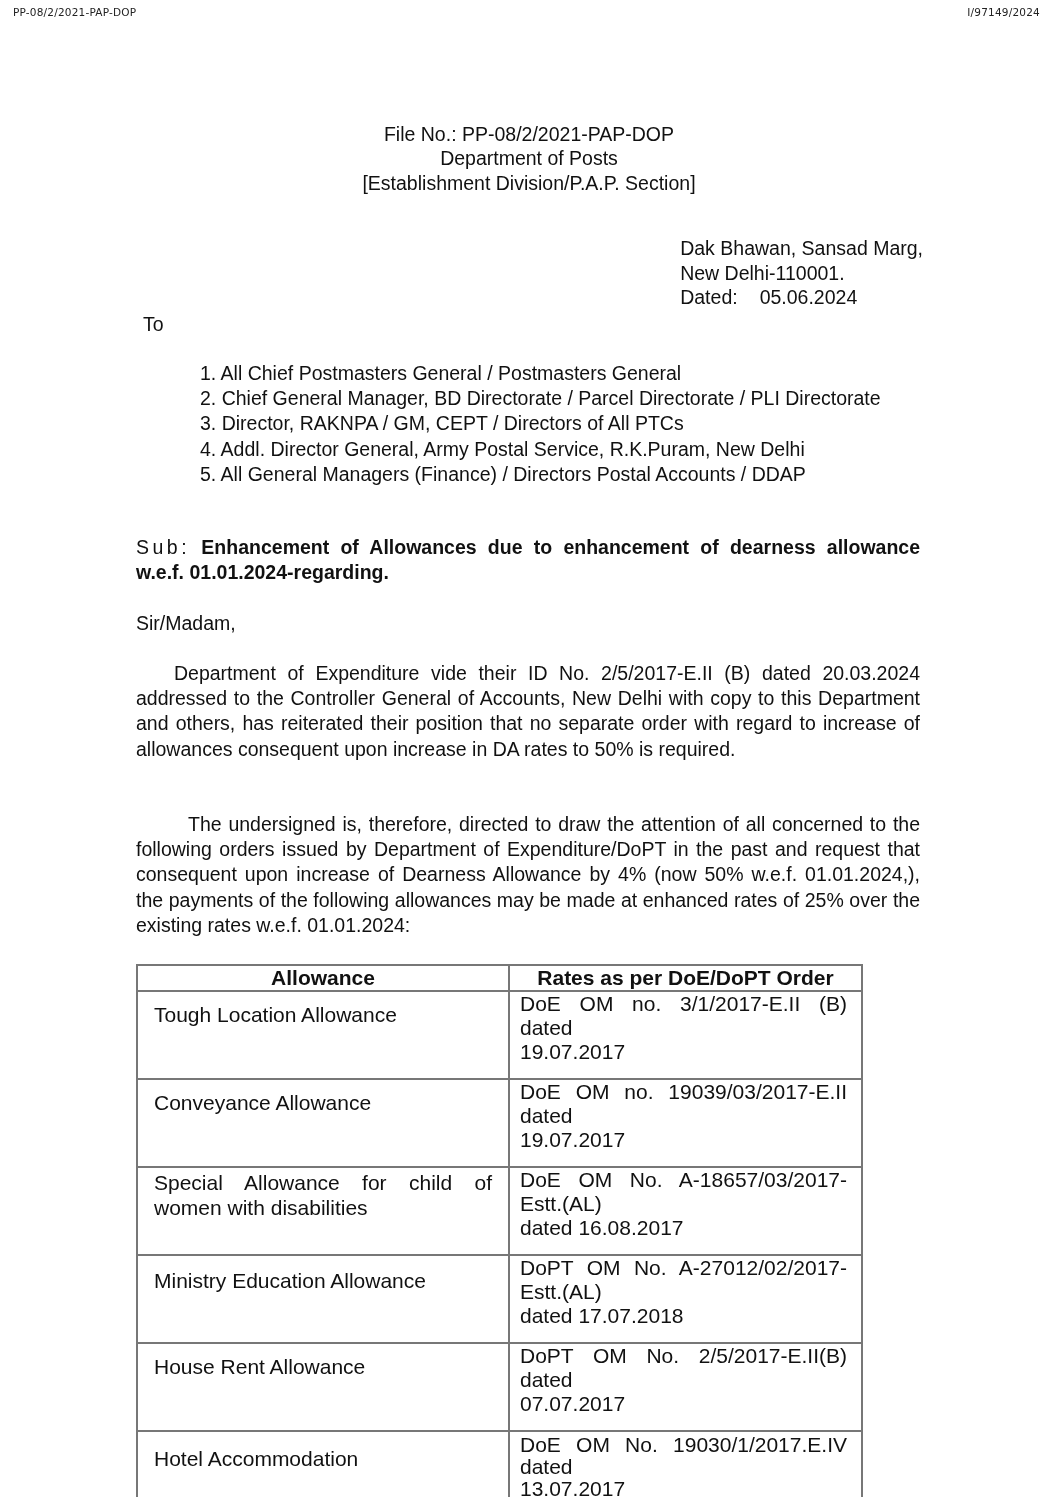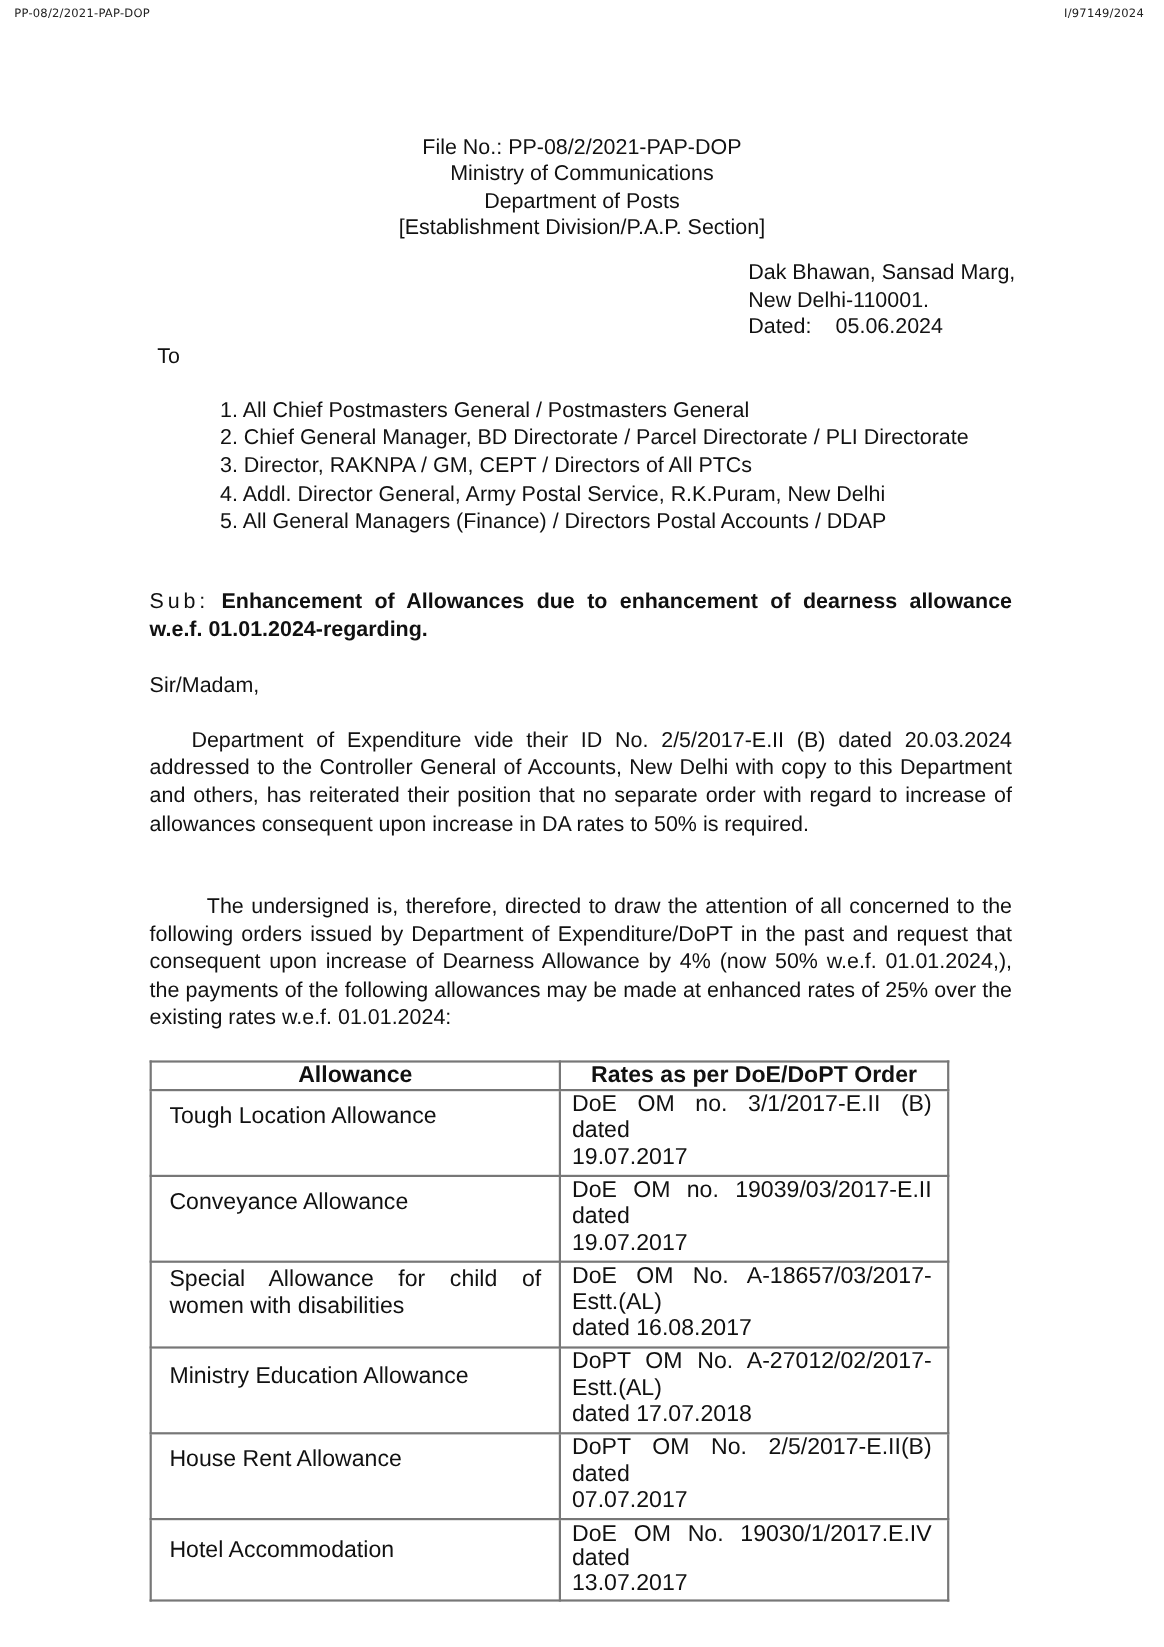--- a/index.html
+++ b/index.html
@@ -59,39 +59,38 @@
   table.allowances th {
     font-weight: bold; text-align: center; height: 24px; padding: 0; line-height: 24px;
   }
   table.allowances th.c1, table.allowances td.c1 { width: 338px; }
   table.allowances td.c1 {
     padding: 10px 16px 0 16px; text-align: justify; text-align-last: left;
     line-height: 25px;
   }
   table.allowances td.c1.mid { padding-top: 12px; }
   table.allowances td.c2 {
-    padding: 0 14px 4px 10px; text-align: justify; line-height: 24px;
+    padding: 0 14px 14px 10px; text-align: justify; line-height: 24px;
   }
   table.allowances td.c2 .l1 { text-align: justify; text-align-last: justify; display: block; }
   table.allowances td.c2 .l2 { display: block; }
   tr.r-std td { height: 48px; }
   tr.r-tall td { height: 54px; }
   tr.r-last td { height: 48px; border-bottom: none; }
   tr.r-last td.c1 { padding-top: 0; text-align-last: justify; }
   tr.r-hotel td.c2 { line-height: 22px; padding-top: 2px; }
 </style>
 </head>
 <body>
 
 <div class="hdr-left">PP-08/2/2021-PAP-DOP</div>
 <div class="hdr-right">I/97149/2024</div>
 
 <div class="center-block">
   <div>File No.: PP-08/2/2021-PAP-DOP</div>
-  <div>Ministry of Communications</div>
   <div>Department of Posts</div>
   <div>[Establishment Division/P.A.P. Section]</div>
 </div>
 
 <div class="address-block">
   <div>Dak Bhawan, Sansad Marg,</div>
   <div>New Delhi-110001.</div>
   <div>
     <span>Dated:</span><span class="date-val">05.06.2024</span>
   </div>

